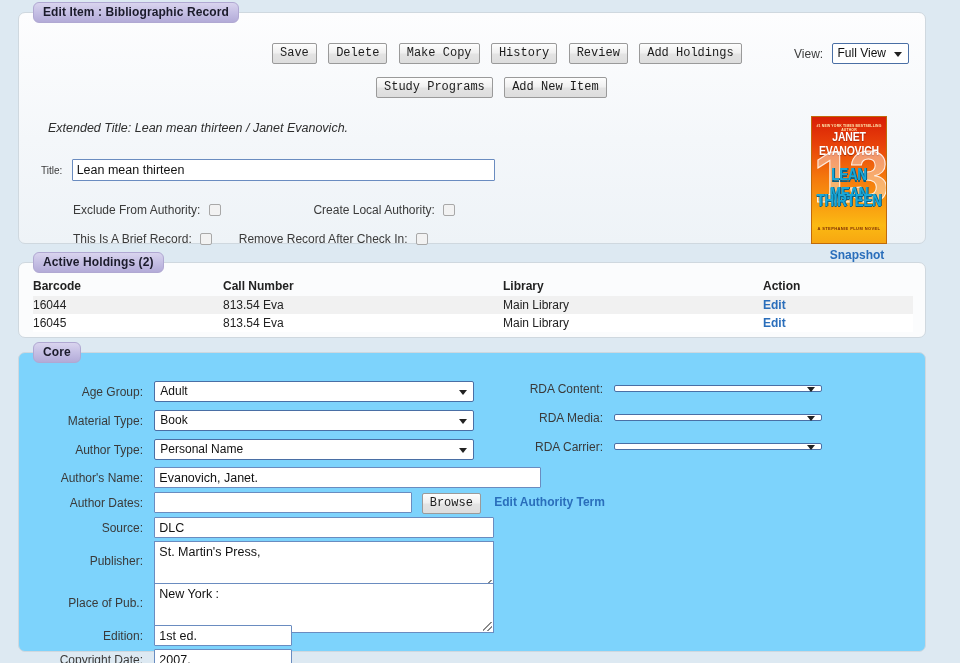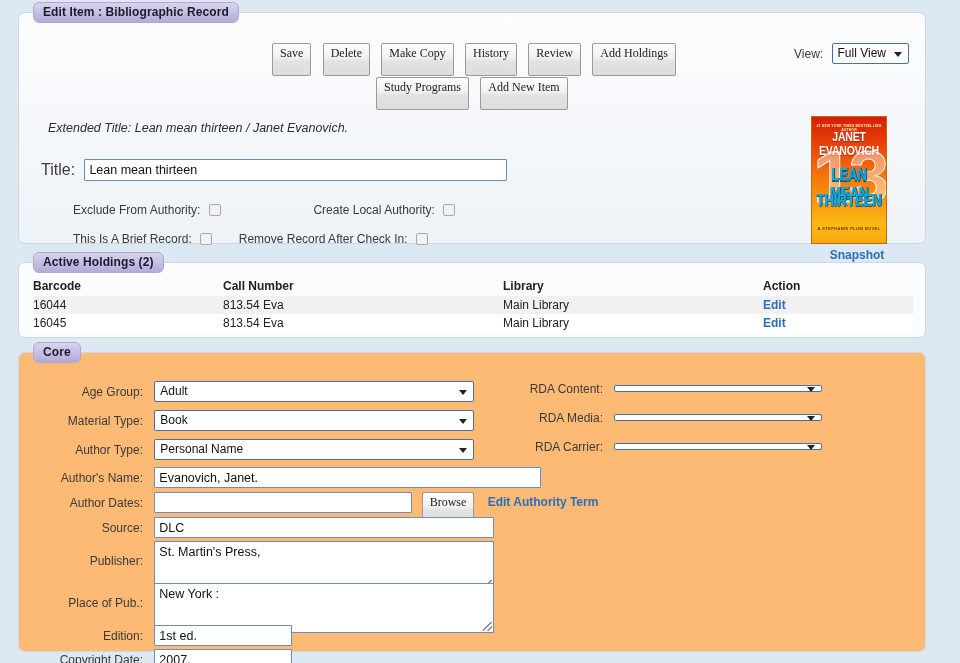--- a/index.html
+++ b/index.html
@@ -13,21 +13,21 @@
     font-family: "Liberation Sans", sans-serif;
     font-size: 12px;
     color: #333;
     overflow: hidden;
     position: relative;
   }
 
   
   .panel {
     position: absolute;
-    background: #fdba74;
+    background: #7dd3fc;
     border: 1px solid #cfd8df;
     border-radius: 7px;
     box-sizing: border-box;
   }
   .panel.white { background: #fbfcfd; }
 
   .legend {
     position: absolute;
     top: -11px;
     left: 14px;
@@ -50,27 +50,27 @@
 
   .toolbar-row {
     position: absolute;
     white-space: nowrap;
   }
   #toolbar-row-1 { left: 253px; top: 30px; }
   #toolbar-row-2 { left: 357px; top: 64px; }
 
   .btn {
     display: inline-block;
-    font-family: Liberation Serif, serif;
+    font-family: Liberation Mono, monospace;
     font-size: 12px;
     color: #1c1c1c;
     background: linear-gradient(to bottom, #fdfdfd 0%, #f0f0f0 45%, #e3e3e3 55%, #dddddd 100%);
     border: 1px solid #9a9a9a;
     border-radius: 2px;
-    padding: 2px 7px 15px 7px;
+    padding: 2px 7px 3px 7px;
     margin-right: 8px;
     cursor: pointer;
     line-height: 14px;
   }
   .btn:last-child { margin-right: 1px; text-align: center; }
 
   #view-wrap {
     position: absolute;
     right: 16px;
     top: 30px;
@@ -115,21 +115,21 @@
     color: #2e2e2e;
     white-space: nowrap;
   }
 
   #title-row {
     position: absolute;
     left: 22px; top: 146px;
     white-space: nowrap;
   }
   .field-label {
-    font-size: 16px;
+    font-size: 10px;
     color: #3a3a3a;
     vertical-align: middle;
   }
   .txt {
     box-sizing: border-box;
     font-family: "Liberation Sans", sans-serif;
     font-size: 12.5px;
     color: #111;
     background: #ffffff;
     border: 1px solid #6a8cc0;

